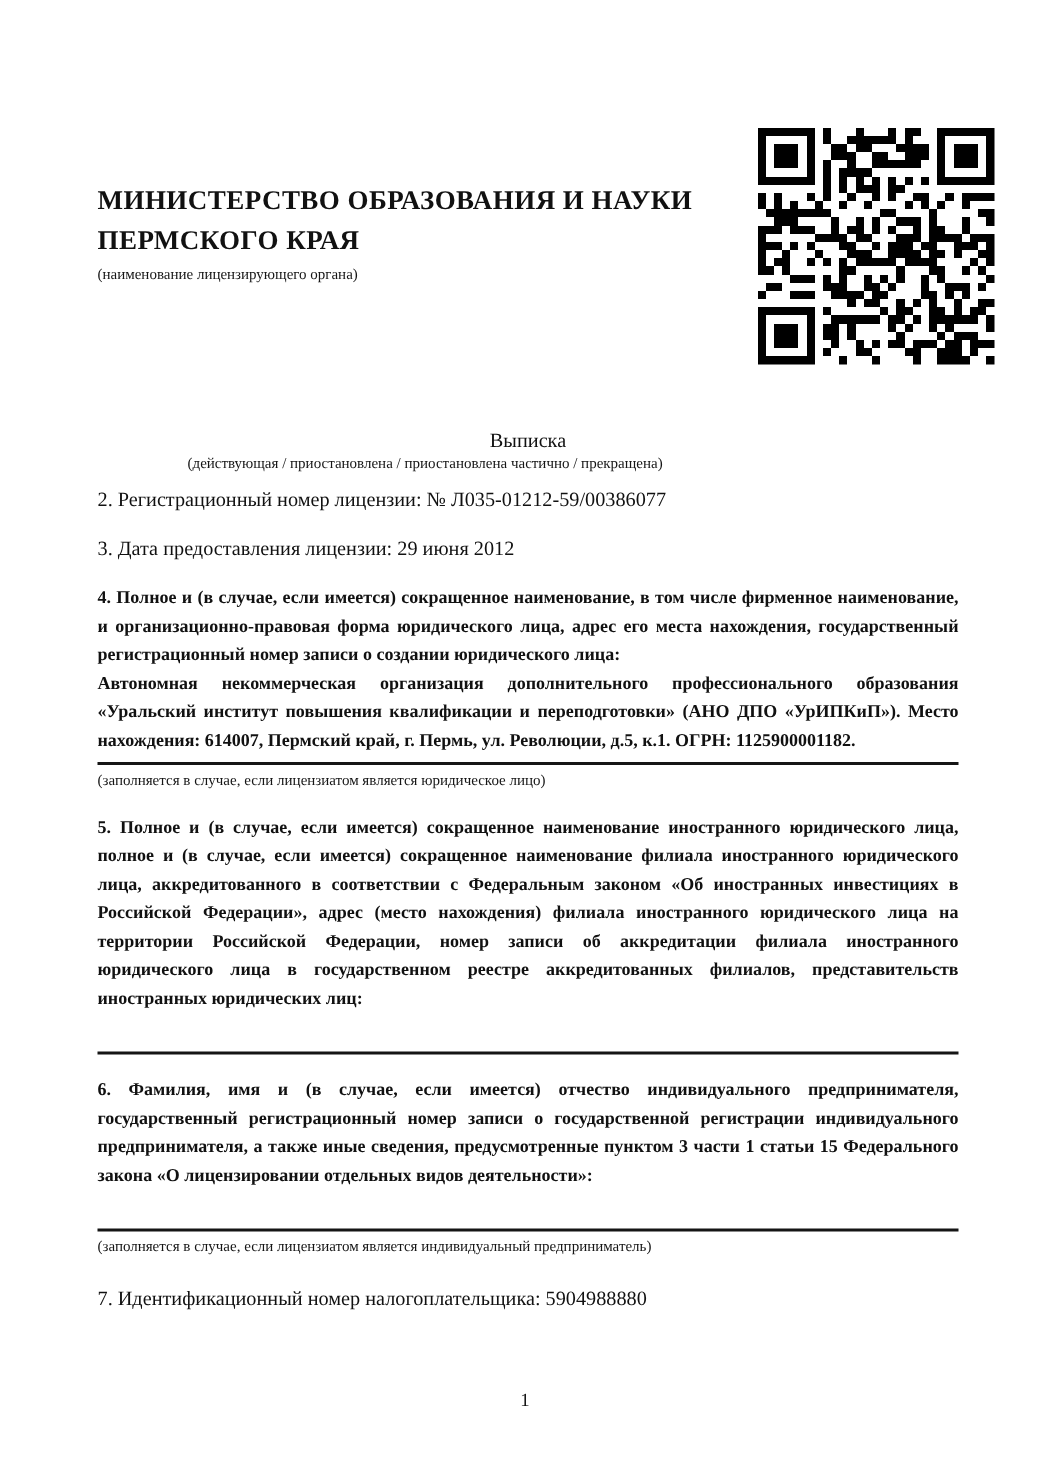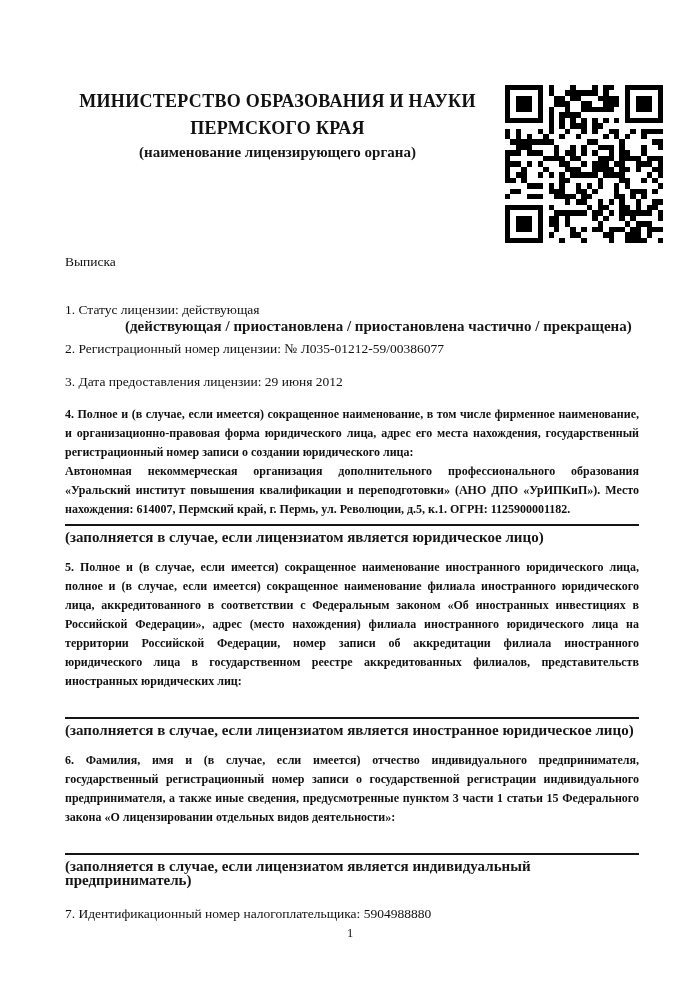--- a/index.html
+++ b/index.html
@@ -13,40 +13,39 @@
     color: #111111;
     overflow: hidden;
   }
   .content {
     position: absolute;
     left: 65px;
     right: 61px;
     top: 0;
   }
   .ministry-header {
-    margin-top: 88px;
+    margin-top: 120px;
     width: 425px;
-    text-align: center;
+    text-align: left;
   }
   .ministry-line {
     font-weight: bold;
     font-size: 18px;
     line-height: 27px;
     letter-spacing: 0.3px;
   }
   .small-caption {
-    font-size: 15px;
+    font-size: 10px;
     line-height: 14px;
     color: #161616;
-    font-weight: bold;
   }
   .ministry-header .small-caption { margin-top: 3px; }
   .doc-title {
     margin-top: 93px;
-    text-align: left;
+    text-align: center;
     font-size: 13.5px;
     line-height: 19px;
   }
   .body-line {
     font-size: 13.5px;
     line-height: 19px;
   }
   .para {
     font-size: 12px;
     line-height: 19px;
@@ -513,35 +512,33 @@
     <div class="ministry-header">
       <div class="ministry-line">МИНИСТЕРСТВО ОБРАЗОВАНИЯ И НАУКИ</div>
       <div class="ministry-line">ПЕРМСКОГО КРАЯ</div>
       <div class="small-caption">(наименование лицензирующего органа)</div>
     </div>
 
     <div class="doc-title">
       <div>Выписка</div>
     </div>
 
-    <div class="body-line item-1">1. Статус лицензии: действующая</div>
     <div class="small-caption caption-row offset">(действующая / приостановлена / приостановлена частично / прекращена)</div>
 
     <div class="body-line item-2">2. Регистрационный номер лицензии: № Л035-01212-59/00386077</div>
 
     <div class="body-line item-3">3. Дата предоставления лицензии: 29 июня 2012</div>
 
     <div class="para item-4">4. Полное и (в случае, если имеется) сокращенное наименование, в том числе фирменное наименование, и организационно-правовая форма юридического лица, адрес его места нахождения, государственный регистрационный номер записи о создании юридического лица:</div>
     <div class="para">Автономная некоммерческая организация дополнительного профессионального образования «Уральский институт повышения квалификации и переподготовки» (АНО ДПО «УрИПКиП»). Место нахождения: 614007, Пермский край, г. Пермь, ул. Революции, д.5, к.1. ОГРН: 1125900001182.</div>
     <hr class="rule tight">
     <div class="small-caption caption-row caption-under">(заполняется в случае, если лицензиатом является юридическое лицо)</div>
 
     <div class="para item-5">5. Полное и (в случае, если имеется) сокращенное наименование иностранного юридического лица, полное и (в случае, если имеется) сокращенное наименование филиала иностранного юридического лица, аккредитованного в соответствии с Федеральным законом «Об иностранных инвестициях в Российской Федерации», адрес (место нахождения) филиала иностранного юридического лица на территории Российской Федерации, номер записи об аккредитации филиала иностранного юридического лица в государственном реестре аккредитованных филиалов, представительств иностранных юридических лиц:</div>
     <hr class="rule blankline">
-    <div class="small-caption caption-row caption-under">(заполняется в случае, если лицензиатом является иностранное юридическое лицо)</div>
 
     <div class="para item-6">6. Фамилия, имя и (в случае, если имеется) отчество индивидуального предпринимателя, государственный регистрационный номер записи о государственной регистрации индивидуального предпринимателя, а также иные сведения, предусмотренные пунктом 3 части 1 статьи 15 Федерального закона «О лицензировании отдельных видов деятельности»:</div>
     <hr class="rule blankline">
     <div class="small-caption caption-row caption-under">(заполняется в случае, если лицензиатом является индивидуальный предприниматель)</div>
 
     <div class="body-line item-7">7. Идентификационный номер налогоплательщика: 5904988880</div>
 
   </div>
 
   <div class="page-number">1</div>

